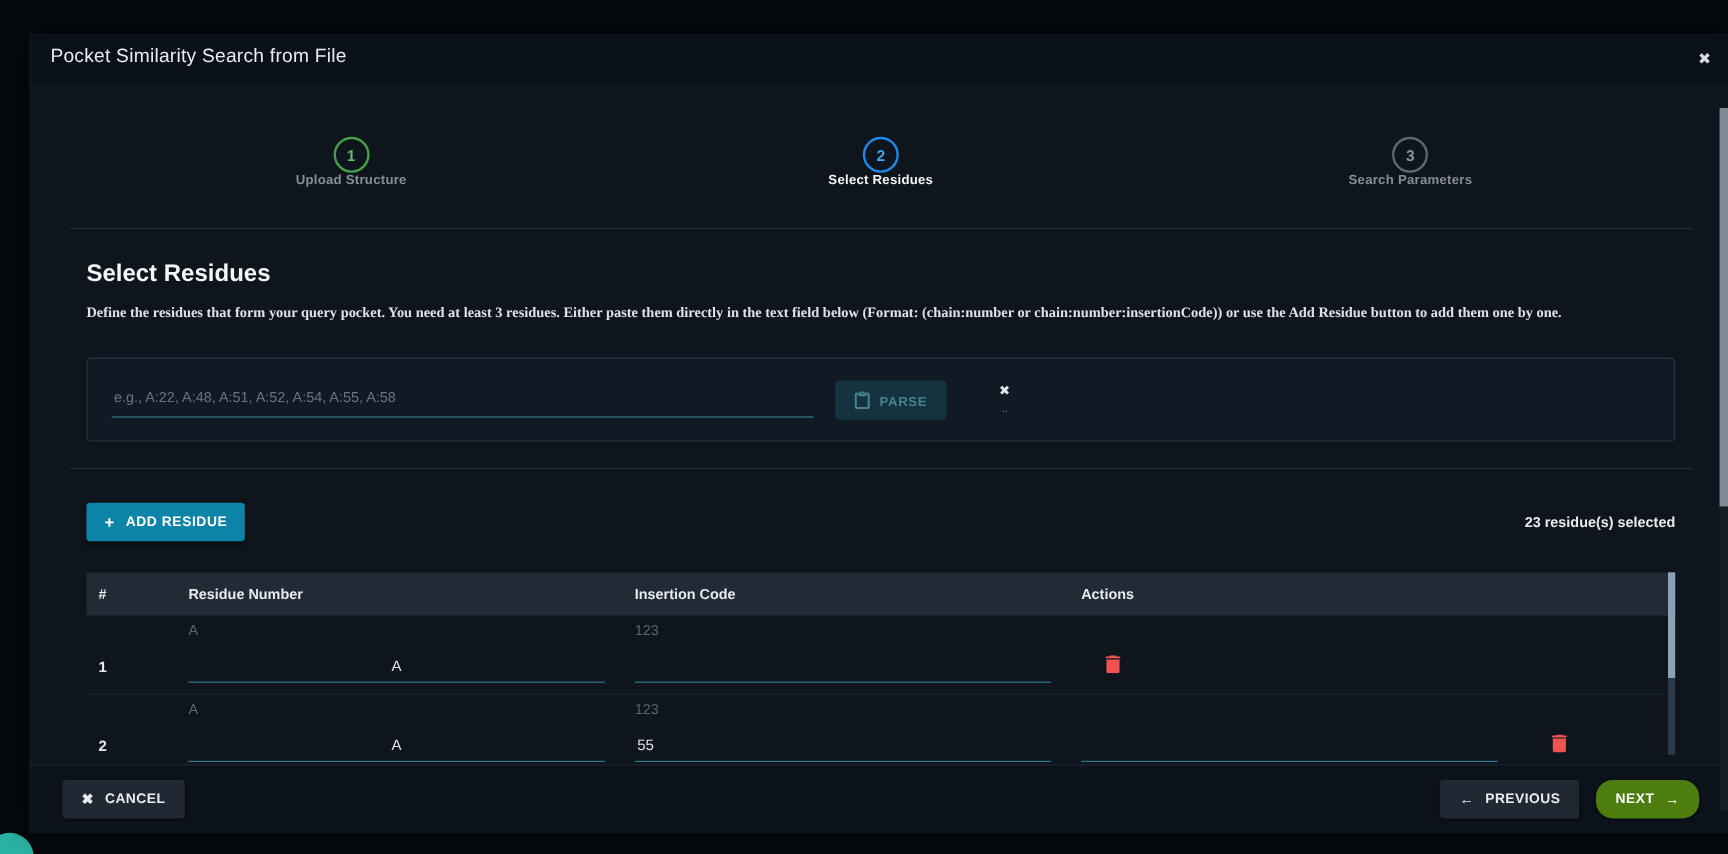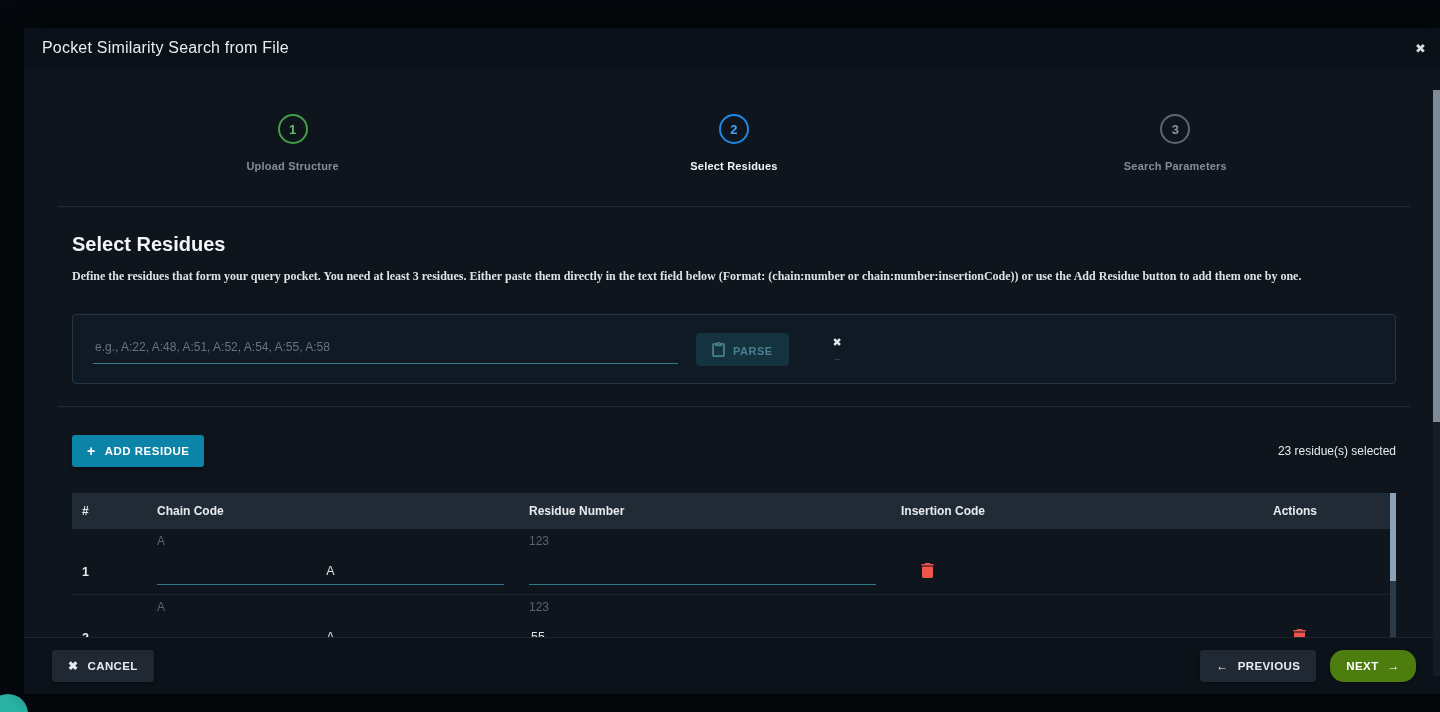--- a/index.html
+++ b/index.html
@@ -43,21 +43,21 @@
 
   
   .stepper { display:flex; padding-top:46px; }
   .step { flex:1; display:flex; flex-direction:column; align-items:center; cursor:pointer; }
   .step-circle {
     width:30px; height:30px; border-radius:50%;
     border:2px solid #5c6770; color:#8a949d;
     display:flex; align-items:center; justify-content:center;
     font-size:13px; font-weight:700;
   }
-  .step-label { margin-top:16px; font-size:11px; font-weight:700; color:#848e97; letter-spacing:.2px; }
+  .step-label { font-size:11px; font-weight:700; color:#848e97; letter-spacing:.2px; }
   .step.done .step-circle   { border-color:#43a047; color:#66bb6a; }
   .step.active .step-circle { border-color:#1e88e5; color:#42a5f5; }
   .step.active .step-label  { color:#f2f4f6; }
 
   hr.divider { border:0; border-top:1px solid #222c37; margin:34px -14px 0; }
 
   
   .section-title { margin-top:26px; font-size:20px; font-weight:700; color:#f3f5f7; }
   .section-desc  { margin-top:12px; font-size:12px; font-weight:700; color:#dde2e7; line-height:1.35;font-family:Liberation Serif, serif; }
 
@@ -92,21 +92,21 @@
   
   .toolbar { margin-top:28px; display:flex; align-items:center; justify-content:space-between; }
   .add-residue-btn {
     display:flex; align-items:center; gap:9px;
     background:#0b84a8; color:#fff; border:none; border-radius:3px;
     font-size:11.5px; font-weight:700; letter-spacing:.5px;
     padding:9px 15px; cursor:pointer; font-family:inherit;
     box-shadow:0 2px 4px rgba(0,0,0,.4);
   }
   .add-plus { font-size:14px; font-weight:700; line-height:1; }
-  .selected-count { font-size:12px; font-weight:400; color:#e9ecef; }
+  .selected-count { font-size:12px; font-weight:700; color:#e9ecef; }
 
   
   .residue-table { margin-top:26px; position:relative; }
   .t-row { display:grid; grid-template-columns:85px 372px 372px 372px 1fr; align-items:center; }
   .t-head { background:#212b36; height:36px; font-size:12px; font-weight:700; color:#e8ebee; }
   .t-head .c1, .t-body .c1 { padding-left:10px; }
   .t-hint { height:23px; font-size:12px; color:#596471; }
   .t-body { height:40px; }
   .row-index { font-size:12.5px; font-weight:700; color:#e8ebee; }
   .cell-input {
@@ -202,21 +202,20 @@
           <span class="add-plus">+</span>
           <span>ADD RESIDUE</span>
         </button>
         <div class="selected-count">23 residue(s) selected</div>
       </div>
 
       <div class="residue-table">
 
         <div class="t-row t-head">
           <div class="c1">#</div>
-          <div>Chain Code</div>
           <div>Residue Number</div>
           <div>Insertion Code</div>
           <div>Actions</div>
         </div>
 
         <div class="t-row t-hint">
           <div class="c1"></div>
           <div>A</div>
           <div>123</div>
           <div></div>

